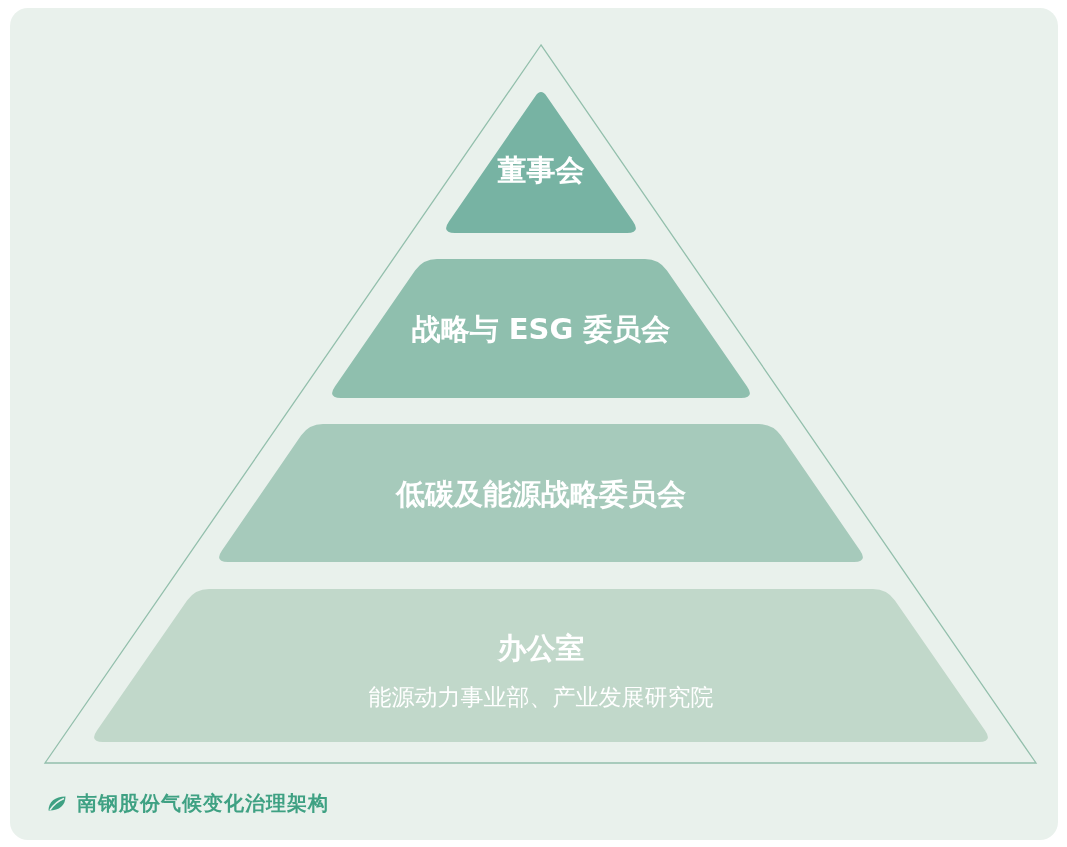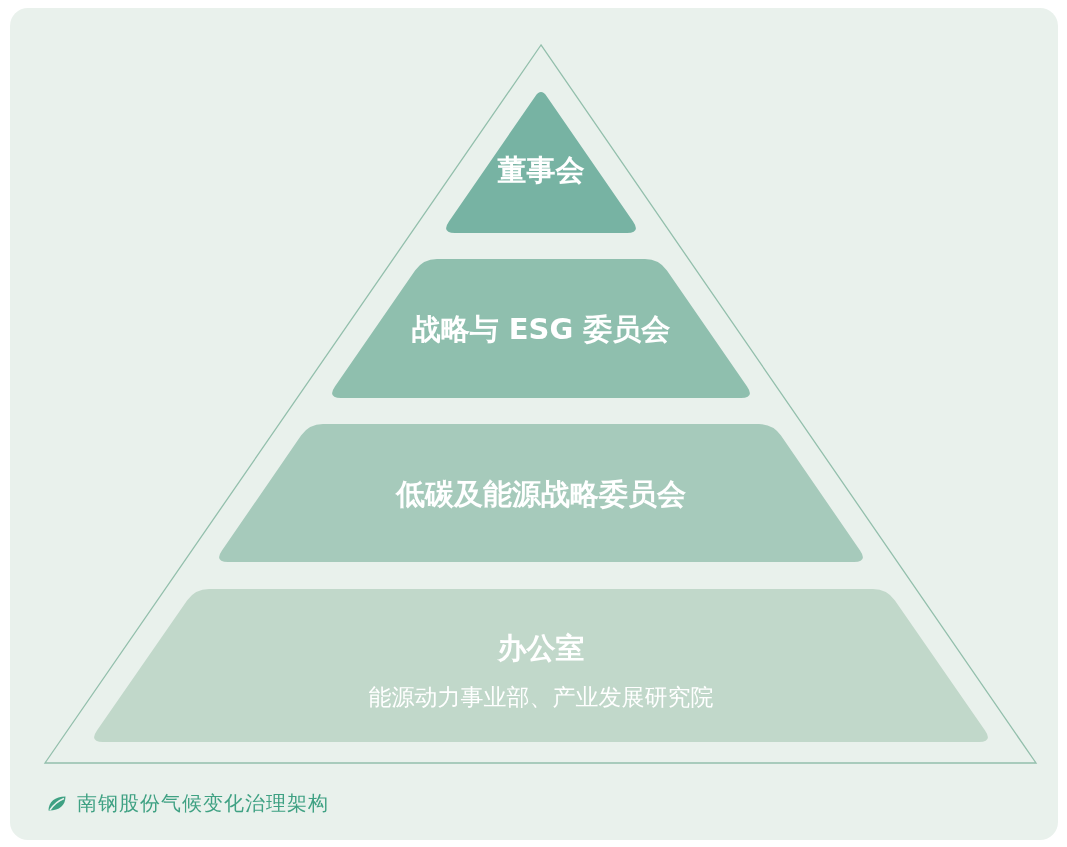--- a/index.html
+++ b/index.html
@@ -43,21 +43,21 @@
   .caption {
     position: absolute;
     left: 46px;
     top: 790px;
     display: flex;
     align-items: center;
     gap: 9px;
   }
   .caption-text {
     font-size: 20px;
-    font-weight: normal;
+    font-weight: bold;
     color: #3fa183;
     letter-spacing: 1px;
   }
   .caption-icon {
     width: 22px;
     height: 22px;
     display: block;
   }
 </style>
 </head>

